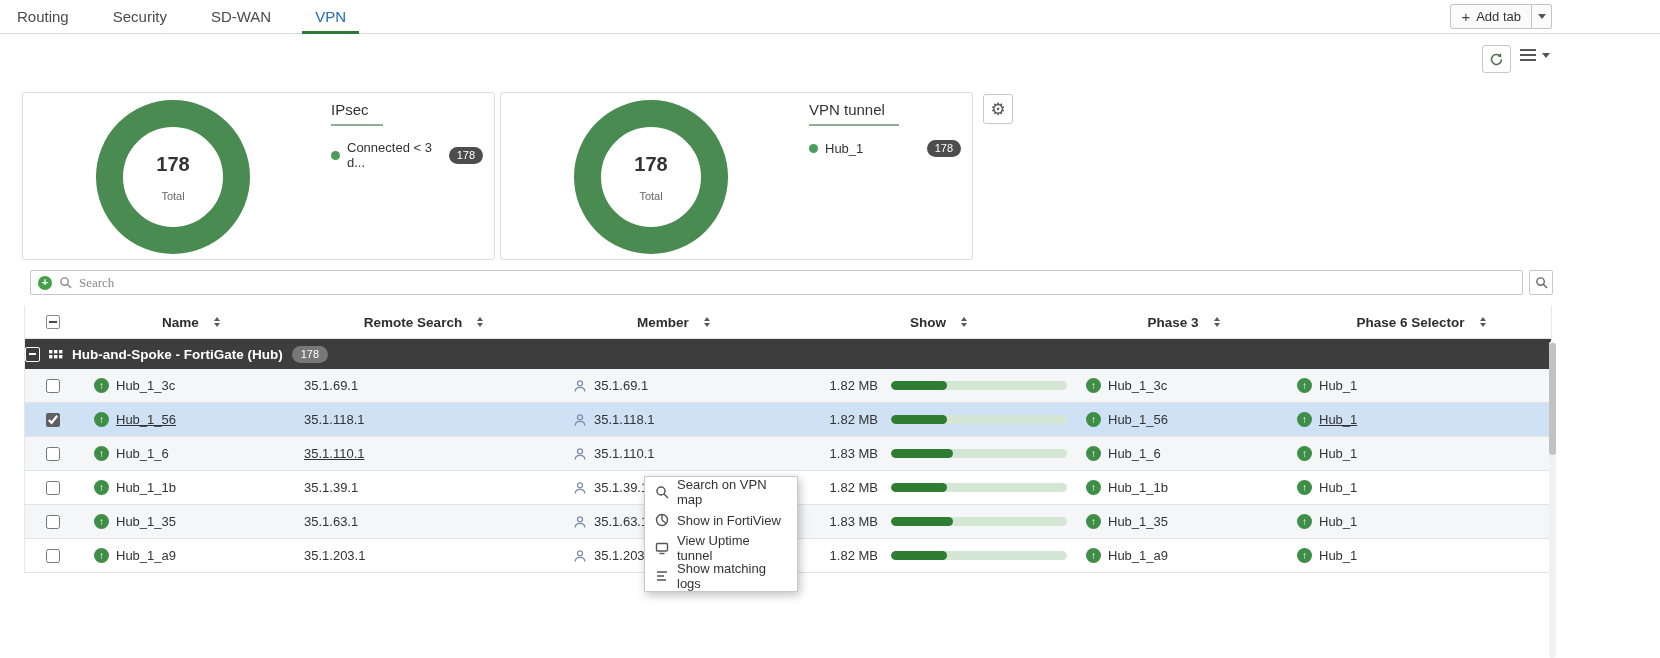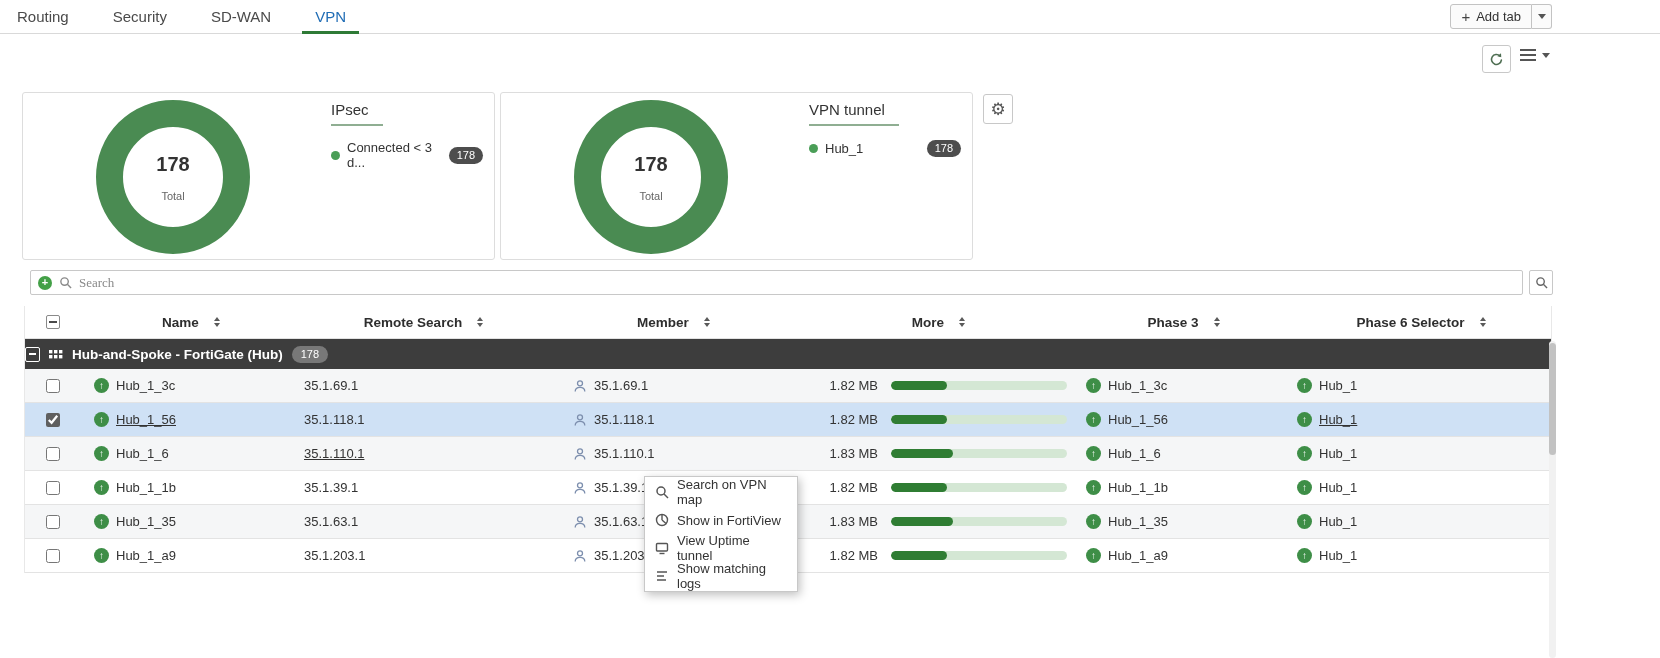--- a/index.html
+++ b/index.html
@@ -232,21 +232,21 @@
         </span>
       </div>
     <div class="th c-member">
         <span>Member</span>
         <span class="sort">
           <i class="su"></i>
           <i class="sd"></i>
         </span>
       </div>
     <div class="th c-bytes">
-        <span>More</span>
+        <span>Show</span>
         <span class="sort">
           <i class="su"></i>
           <i class="sd"></i>
         </span>
       </div>
     <div class="th c-p1">
         <span>Phase 3</span>
         <span class="sort">
           <i class="su"></i>
           <i class="sd"></i>

